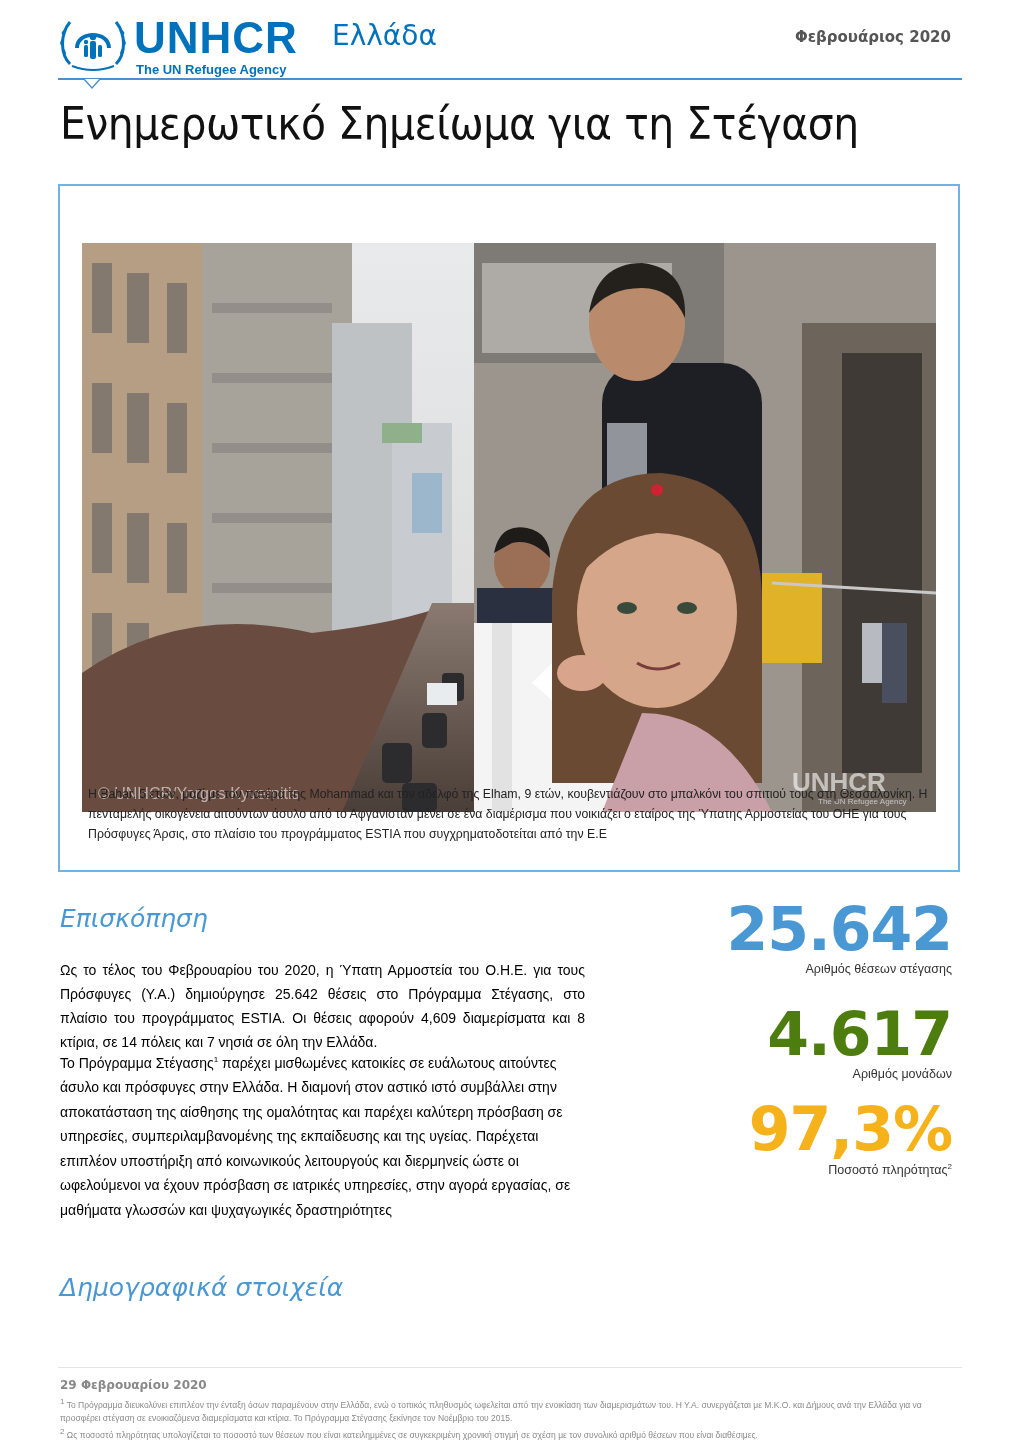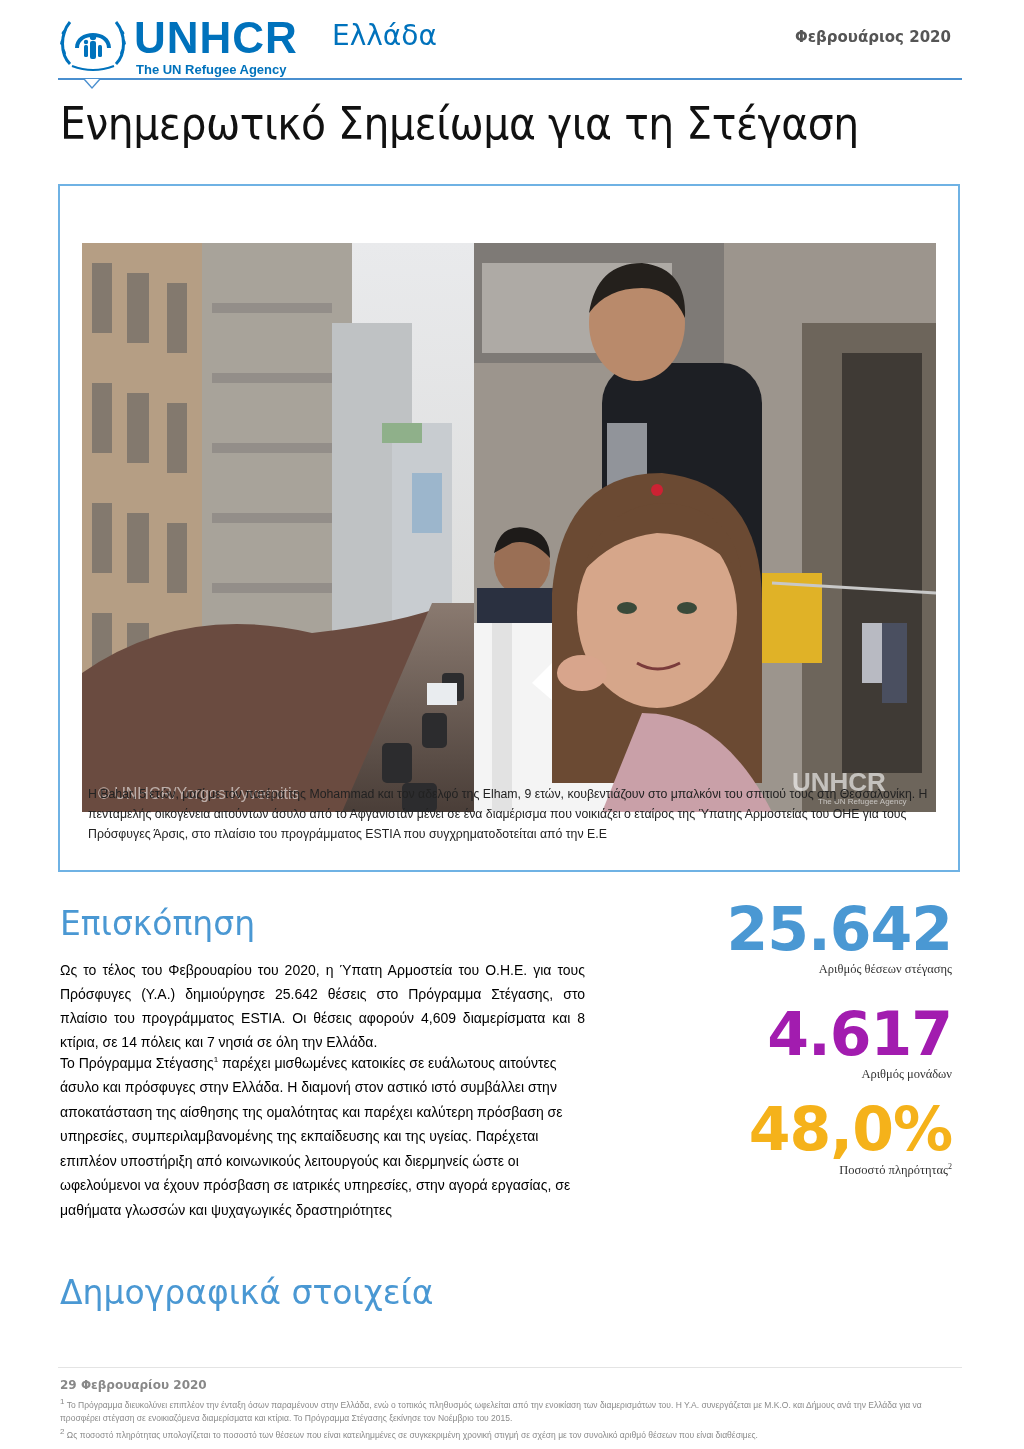--- a/index.html
+++ b/index.html
@@ -36,32 +36,32 @@
 
   
   #photo-box { left: 58px; top: 184px; width: 902px; height: 688px; border: 2px solid #6fb2e4; box-sizing: border-box; }
   #photo { left: 82px; top: 203px; width: 854px; height: 569px; overflow: hidden; margin-top: 40px; }
   #caption {
     left: 88px; top: 784px; width: 866px; font-size: 12.3px; line-height: 20px; color: #222;
     font-family: Liberation Sans, sans-serif;
   }
 
   
-  .section-heading { font-size: 33px; color: #4a98d3; font-family: "DejaVu Sans", sans-serif; }
+  .section-heading { font-size: 25px; color: #4a98d3; font-family: "DejaVu Sans", sans-serif; font-style: italic; }
   #overview-heading { left: 60px; top: 904px; }
   #demo-heading { left: 60px; top: 1273px; }
   .para { font-family: Liberation Sans, sans-serif; font-size: 14px; color: #000000; width: 525px; }
   #para1 { left: 60px; top: 958px; line-height: 24px; text-align: justify; }
   #para2 { left: 60px; top: 1048px; line-height: 24.5px; }
   sup { font-size: 8px; }
 
   
   .stat { right: 72px; text-align: right; font-family: "DejaVu Sans", sans-serif; }
   .stat .num { font-weight: bold; font-size: 60px; line-height: 54px; letter-spacing: -1px; }
-  .stat .lbl { font-size: 12.5px; color: #333; margin-top: 6px; font-family: Liberation Serif, serif; }
+  .stat .lbl { font-size: 12.5px; color: #333; margin-top: 6px; font-family: Liberation Sans, sans-serif; }
   #stat1 { top: 902px; }
   #stat2 { top: 1007px; }
   #stat3 { top: 1102px; }
 
   
   #footer-rule { left: 58px; top: 1367px; width: 904px; height: 1px; background: #e4e4e4; }
   #footer-date { left: 60px; top: 1378px; font-size: 12px; color: #888; font-family: "DejaVu Sans", sans-serif; font-weight: bold; }
   #footnotes { left: 60px; top: 1395px; width: 890px; font-size: 8.5px; line-height: 13px; color: #8a8a8a; font-family: "Liberation Sans", sans-serif; }
 </style>
 </head>
@@ -198,25 +198,25 @@
 <div id="para1" class="abs para">Ως το τέλος του Φεβρουαρίου του 2020, η Ύπατη Αρμοστεία του Ο.Η.Ε. για τους Πρόσφυγες (Υ.Α.) δημιούργησε 25.642 θέσεις στο Πρόγραμμα Στέγασης, στο πλαίσιο του προγράμματος ESTIA. Οι θέσεις αφορούν 4,609 διαμερίσματα και 8 κτίρια, σε 14 πόλεις και 7 νησιά σε όλη την Ελλάδα.</div>
 <div id="para2" class="abs para">
   <span>Το Πρόγραμμα Στέγασης</span><sup>1</sup><span> παρέχει μισθωμένες κατοικίες σε ευάλωτους αιτούντες άσυλο και πρόσφυγες στην Ελλάδα. Η διαμονή στον αστικό ιστό συμβάλλει στην αποκατάσταση της αίσθησης της ομαλότητας και παρέχει καλύτερη πρόσβαση σε υπηρεσίες, συμπεριλαμβανομένης της εκπαίδευσης και της υγείας. Παρέχεται επιπλέον υποστήριξη από κοινωνικούς λειτουργούς και διερμηνείς ώστε οι ωφελούμενοι να έχουν πρόσβαση σε ιατρικές υπηρεσίες, στην αγορά εργασίας, σε μαθήματα γλωσσών και ψυχαγωγικές δραστηριότητες</span>
 </div>
 
 <div id="stat1" class="abs stat">
   <div class="num" style="color:#4a98d3">25.642</div>
   <div class="lbl">Αριθμός θέσεων στέγασης</div>
 </div>
 <div id="stat2" class="abs stat">
-  <div class="num" style="color:#a21caf">4.617</div>
+  <div class="num" style="color:#4d7c0f">4.617</div>
   <div class="lbl">Αριθμός μονάδων</div>
 </div>
 <div id="stat3" class="abs stat">
-  <div class="num" style="color:#f5b21a">48,0%</div>
+  <div class="num" style="color:#f5b21a">97,3%</div>
   <div class="lbl"><span>Ποσοστό πληρότητας</span><sup>2</sup></div>
 </div>
 
 <div id="demo-heading" class="abs section-heading">Δημογραφικά στοιχεία</div>
 
 <div id="footer-rule" class="abs"></div>
 <div id="footer-date" class="abs">29 Φεβρουαρίου 2020</div>
 <div id="footnotes" class="abs">
   <div><sup>1</sup> <span>Το Πρόγραμμα διευκολύνει επιπλέον την ένταξη όσων παραμένουν στην Ελλάδα, ενώ ο τοπικός πληθυσμός ωφελείται από την ενοικίαση των διαμερισμάτων του. Η Υ.Α. συνεργάζεται με Μ.Κ.Ο. και Δήμους ανά την Ελλάδα για να προσφέρει στέγαση σε ενοικιαζόμενα διαμερίσματα και κτίρια. Το Πρόγραμμα Στέγασης ξεκίνησε τον Νοέμβριο του 2015.</span></div>
   <div><sup>2</sup> <span>Ως ποσοστό πληρότητας υπολογίζεται το ποσοστό των θέσεων που είναι κατειλημμένες σε συγκεκριμένη χρονική στιγμή σε σχέση με τον συνολικό αριθμό θέσεων που είναι διαθέσιμες.</span></div>

